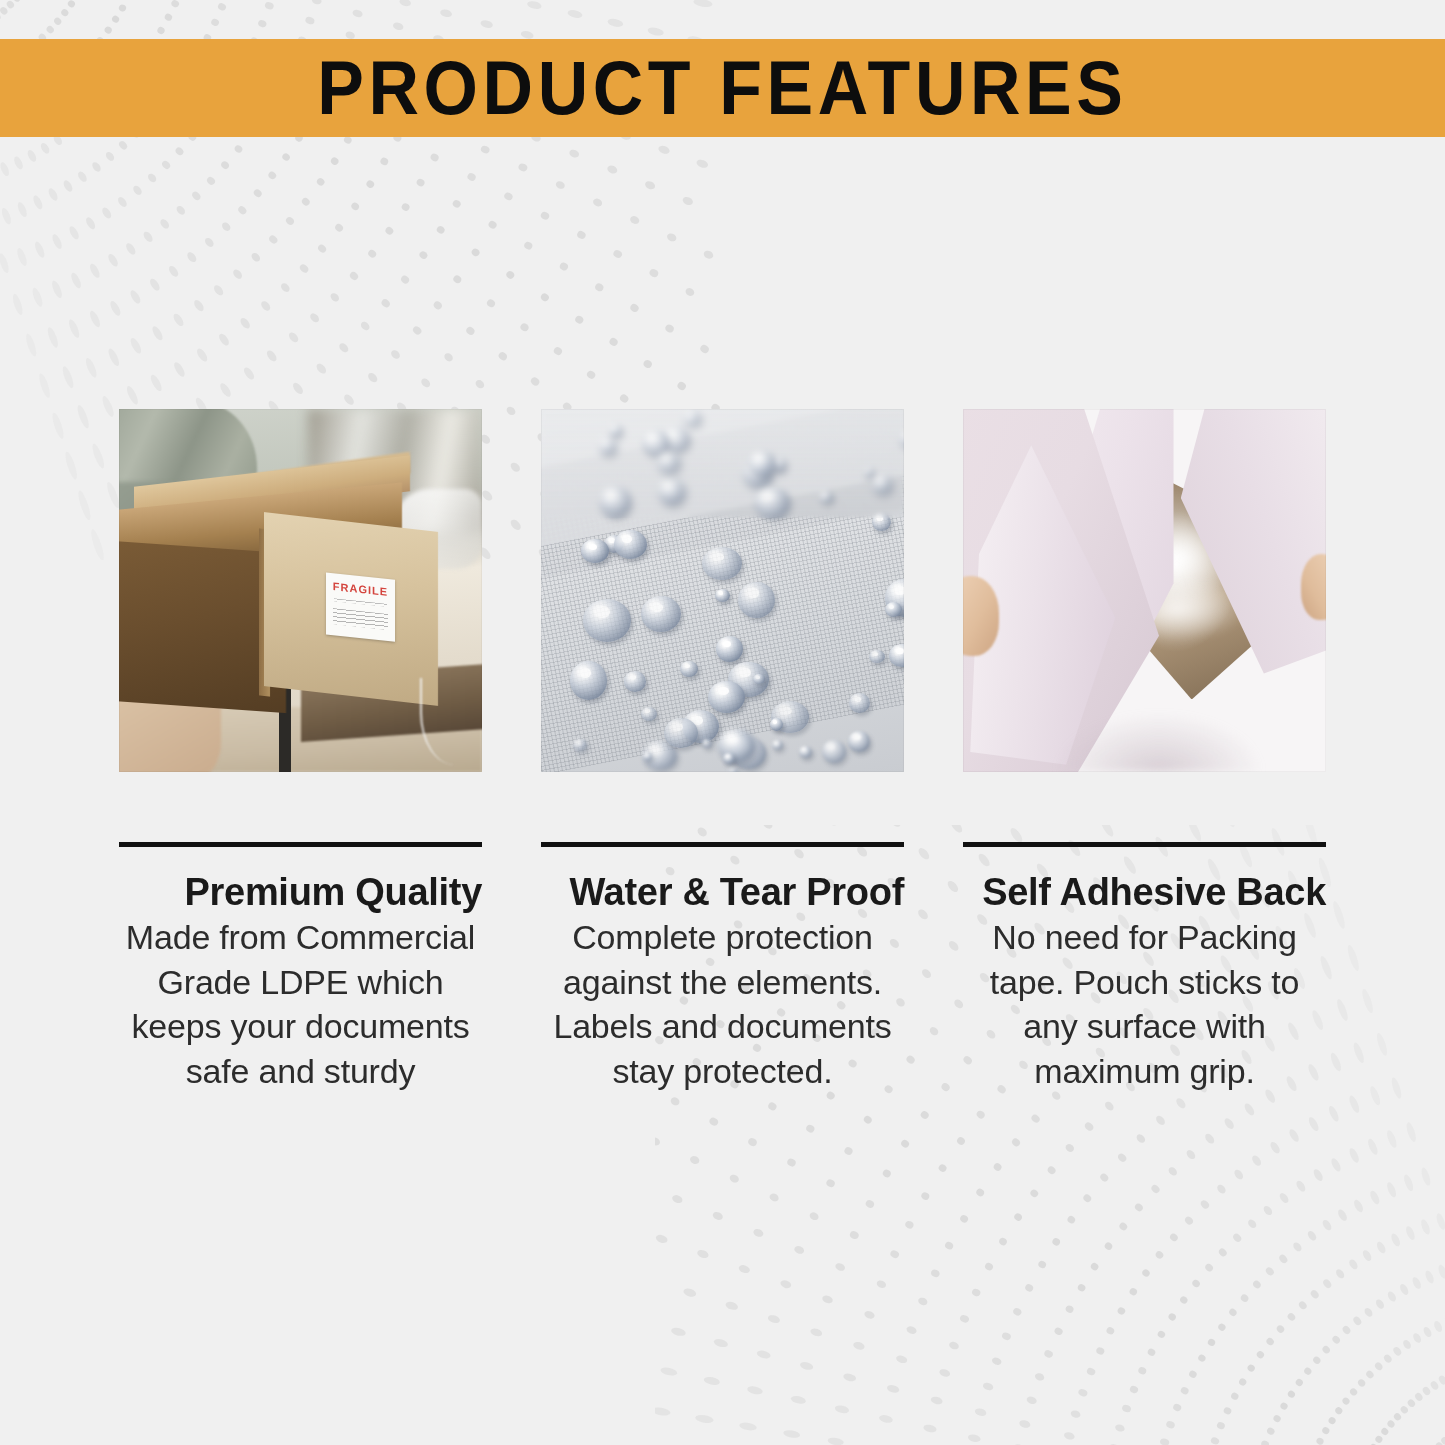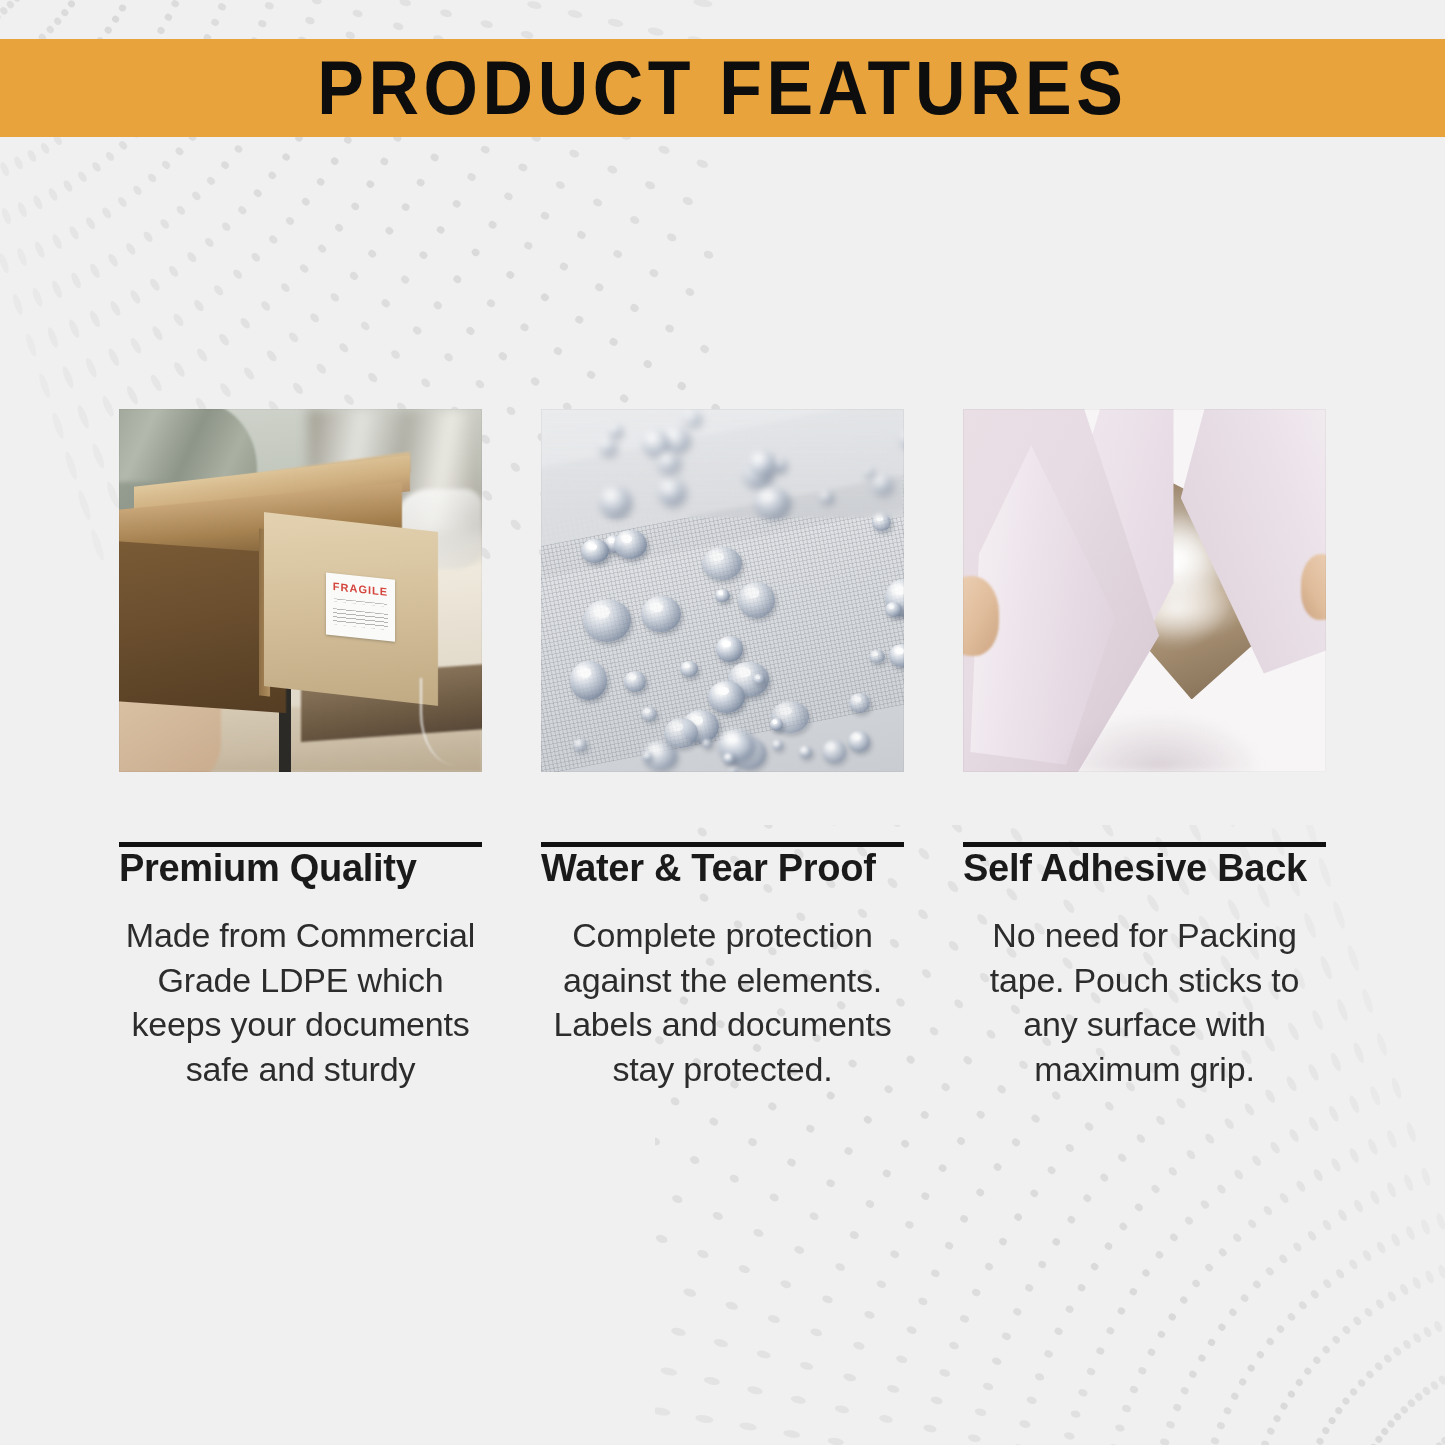--- a/index.html
+++ b/index.html
@@ -65,30 +65,30 @@
     background:#ddd;
   }
 
   .divider {
     width:363px; height:5px;
     background:#111111;
     margin-top:70px;
   }
 
   .card-title {
-    text-align:left;
+    margin-top:24px;
+    text-align:right;
     font-size:38px;
     font-weight:bold;
     color:#1A1A1A;
     line-height:1.15;
     letter-spacing:-0.3px;
   }
 
   .card-body {
-    margin-top:22px;
     text-align:center;
     font-size:34px;
     font-weight:300;
     color:#2C2C2C;
     line-height:1.32;
     letter-spacing:-0.2px;
   }
 
   
   .p1-bg {

